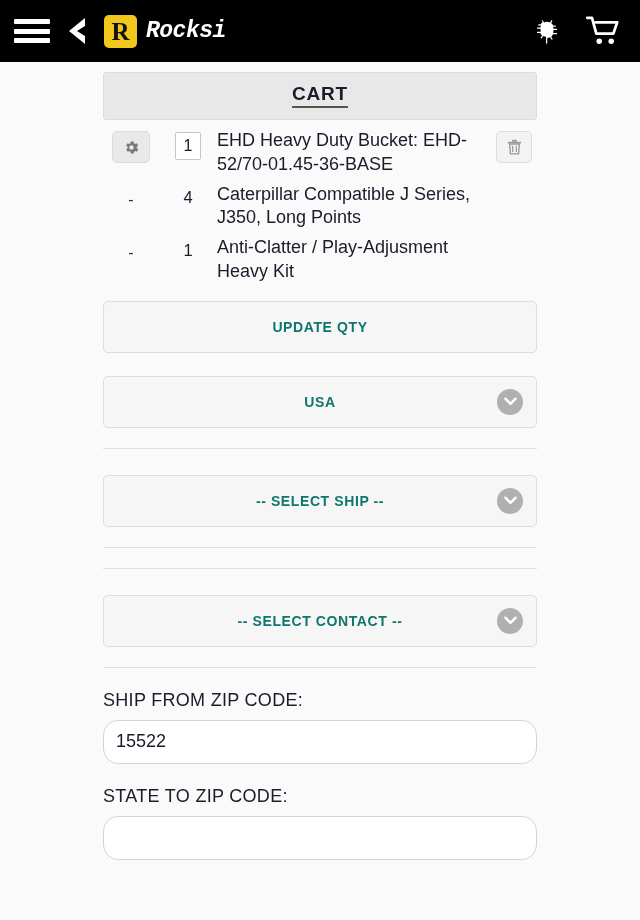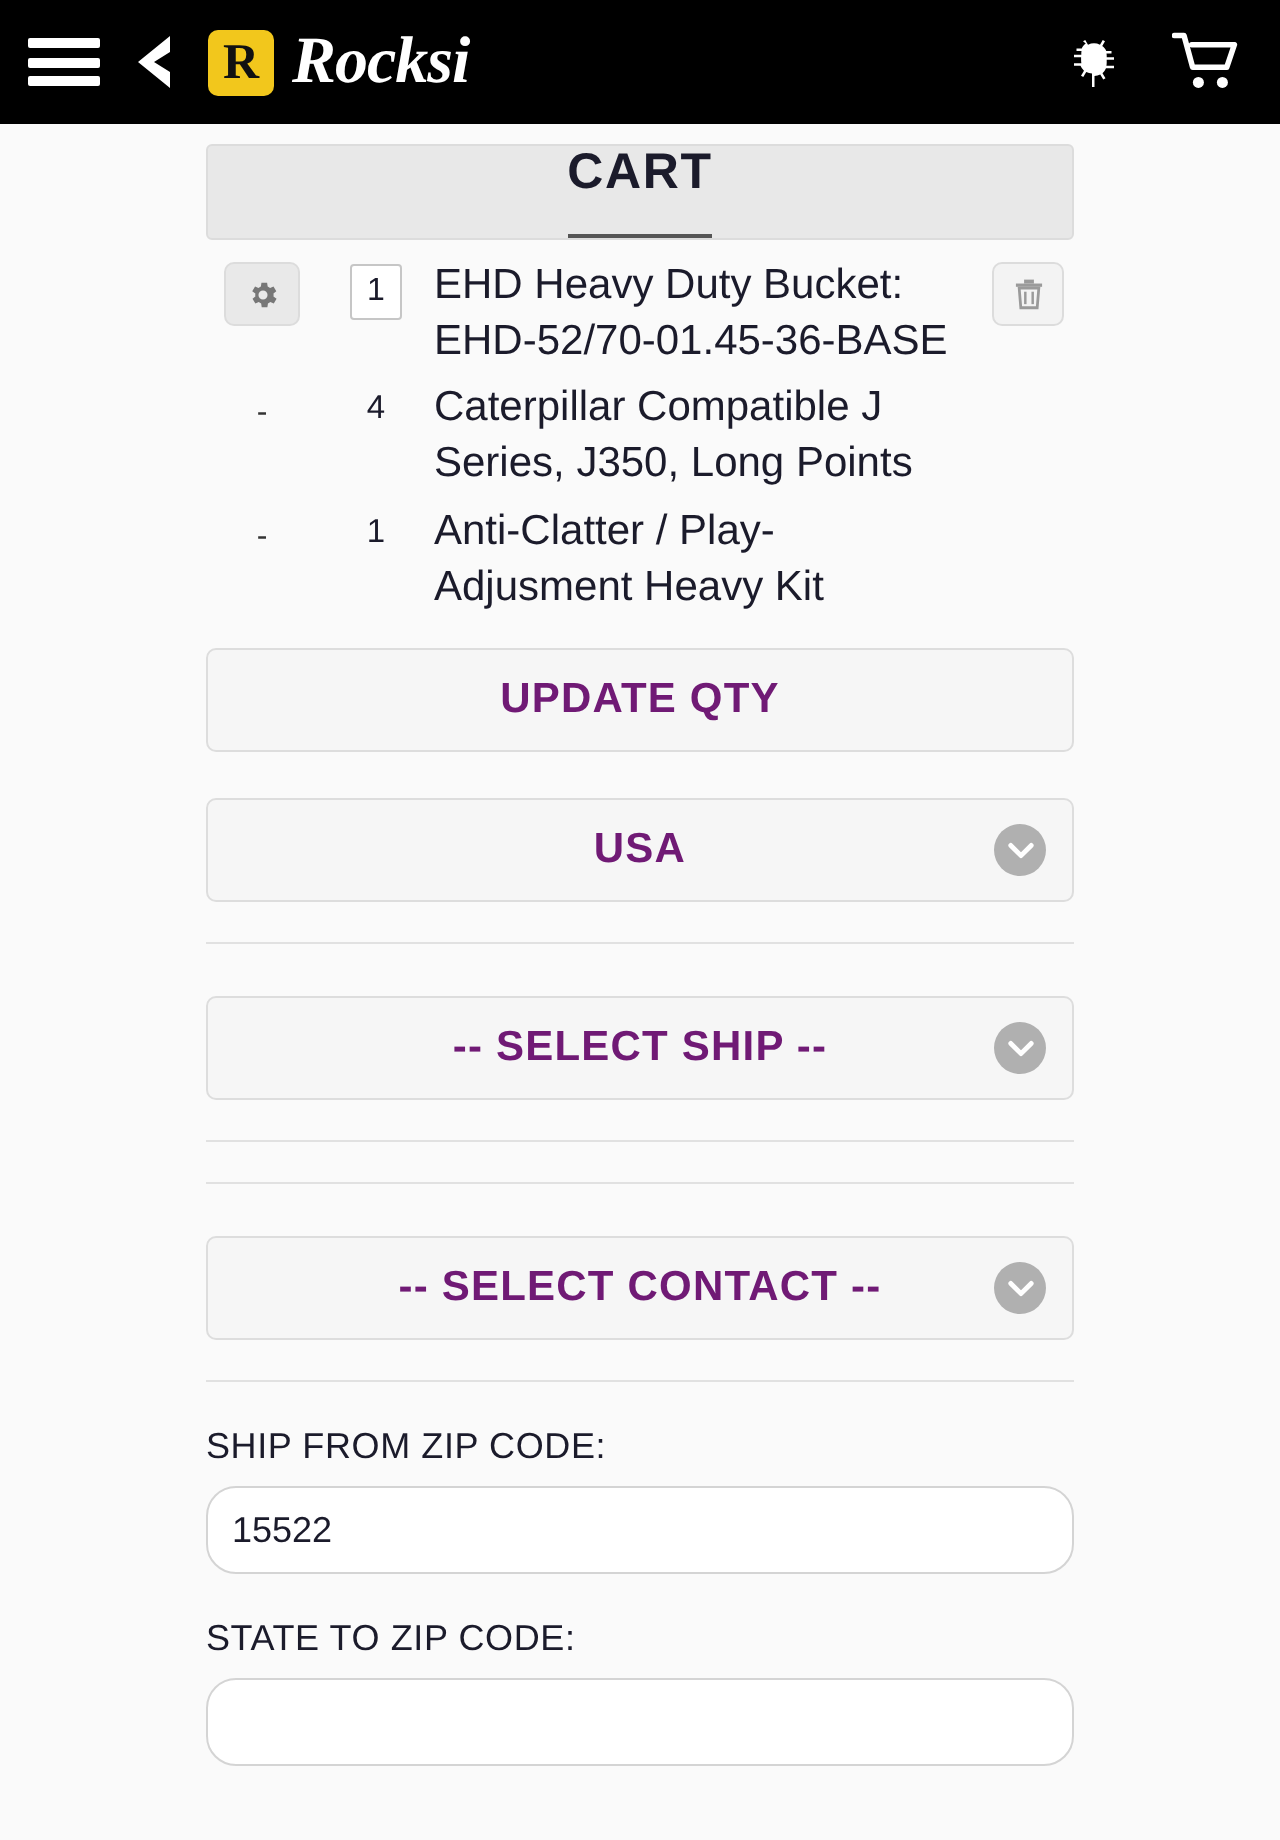--- a/index.html
+++ b/index.html
@@ -74,22 +74,22 @@
     align-items: center;
     justify-content: center;
     font-weight: bold;
     font-size: 25px;
     color: #111111;
     font-family: "Liberation Serif", serif;
     line-height: 1;
   }
   .logo-text {
     color: #ffffff;
-    font-size: 33px;
-    font-family: Liberation Serif, serif;
+    font-size: 23px;
+    font-family: Liberation Mono, monospace;
     font-style: italic;
     font-weight: bold;
     letter-spacing: -0.5px;
   }
   .icon-btn {
     cursor: pointer;
     display: flex;
     align-items: center;
     justify-content: center;
   }
@@ -108,26 +108,26 @@
     background: #e8e8e8;
     border: 1px solid #dcdcdc;
     border-radius: 3px;
     height: 46px;
     display: flex;
     align-items: center;
     justify-content: center;
     margin-top: 10px;
   }
   .cart-title {
-    font-size: 25px;
+    font-size: 19px;
     font-weight: bold;
     color: #1b1b2b;
     letter-spacing: 0.8px;
     border-bottom: 2px solid #555;
-    padding-bottom: 18px;
+    padding-bottom: 3px;
     line-height: 1;
   }
 
   .cart-rows {
     padding-top: 6px;
   }
   .cart-row {
     display: flex;
     align-items: flex-start;
     min-height: 42px;
@@ -144,21 +144,21 @@
   .col-qty {
     width: 58px;
     flex: none;
     display: flex;
     align-items: flex-start;
     justify-content: center;
     padding-top: 3px;
   }
   .col-desc {
     flex: 1;
-    font-size: 21px;
+    font-size: 18px;
     line-height: 1.32;
     color: #1b1b2b;
     padding-right: 6px;
   }
   .col-del {
     width: 46px;
     flex: none;
     display: flex;
     align-items: flex-start;
     justify-content: center;
@@ -220,23 +220,23 @@
     border: 1px solid #dddddd;
     border-radius: 5px;
     display: flex;
     align-items: center;
     justify-content: center;
     position: relative;
     cursor: pointer;
     box-sizing: border-box;
   }
   .wide-btn .btn-label {
-    font-size: 21px;
+    font-size: 14px;
     font-weight: bold;
-    color: #701a75;
+    color: #0f766e;
     letter-spacing: 0.6px;
   }
   .chevron-circle {
     position: absolute;
     right: 13px;
     top: 50%;
     transform: translateY(-50%);
     width: 26px;
     height: 26px;
     border-radius: 50%;

